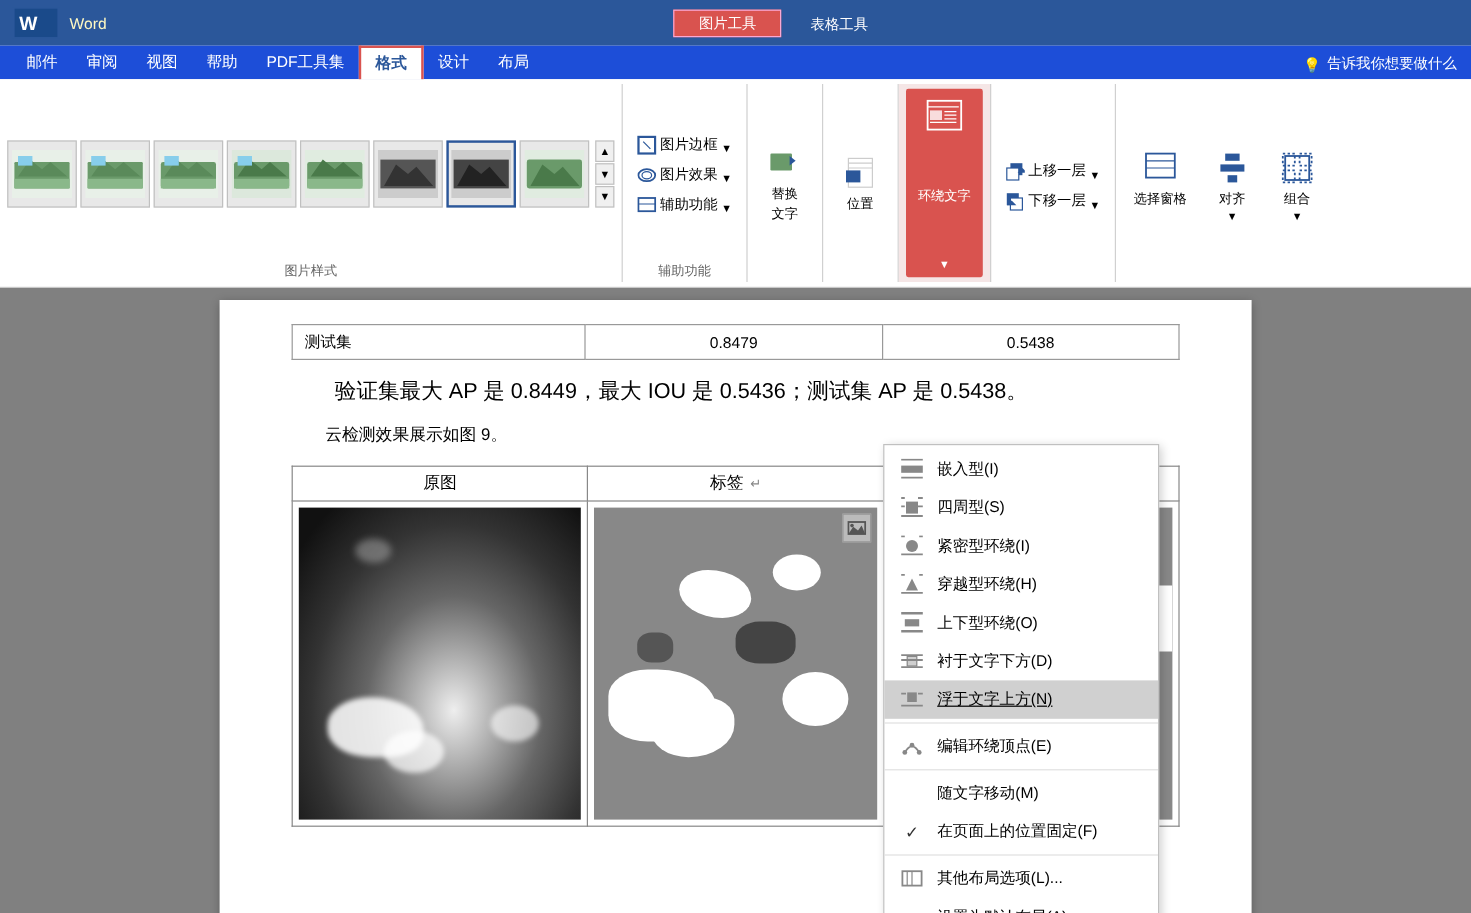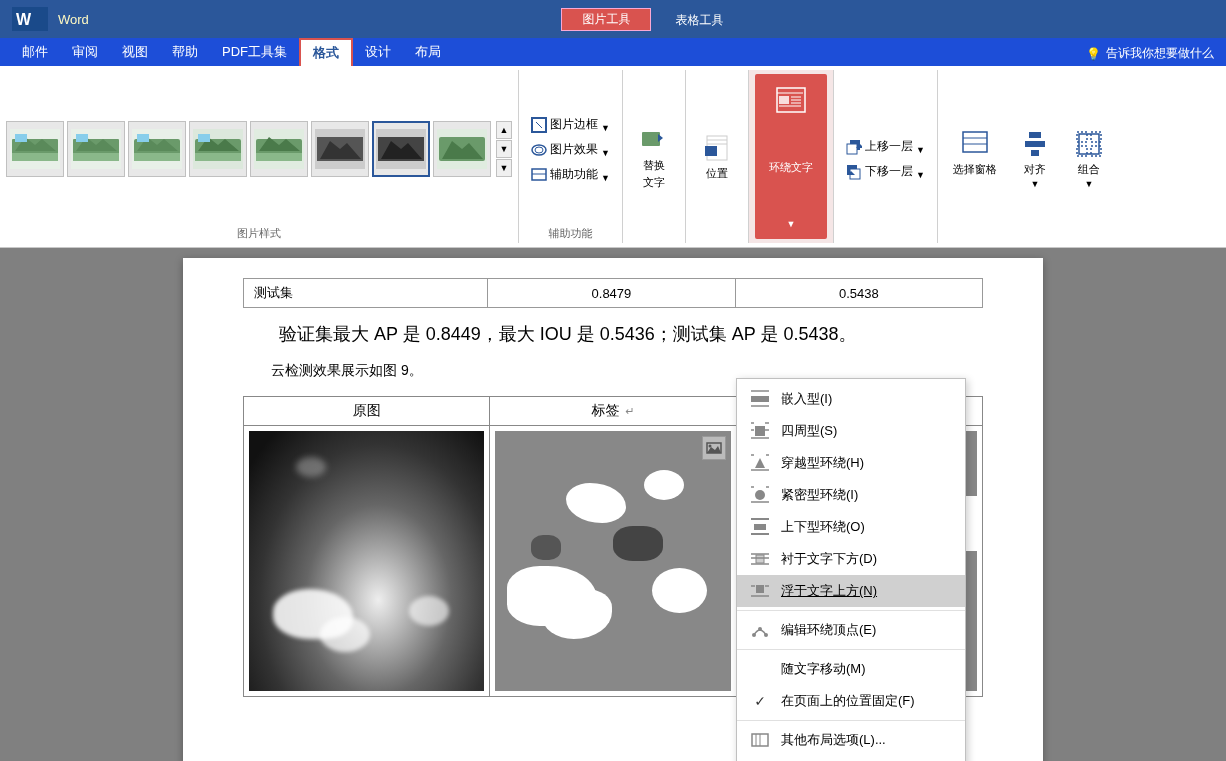--- a/index.html
+++ b/index.html
@@ -231,20 +231,21 @@
       text-align: center;
       vertical-align: top;
       width: 33%;
     }
     .img-cell-header {
       font-size: 14px;
       padding: 8px;
       border: 1px solid #888;
       text-align: center;
       background: white;
+      font-family: Liberation Serif, serif;
     }
     .doc-img {
       width: 100%;
       height: 260px;
       background: #555;
       position: relative;
       overflow: hidden;
     }
     .img-overlay-icon {
       position: absolute;
@@ -497,21 +498,21 @@
             </svg>
         </div>
         <span>位置</span>
       </div>
     </div>
     <div class="ribbon-section-label"></div>
   </div>
 
   <div class="ribbon-section" style="background:#f5e6e6;">
     <div class="ribbon-section-content">
-      <div class="ribbon-big-btn wrap-text-btn" style="border:6px solid #14532d; background:#d9534f; color:white;gap:44px;">
+      <div class="ribbon-big-btn wrap-text-btn" style="border:2px solid #14532d; background:#d9534f; color:white;gap:44px;">
         <div class="big-icon">
           <svg width="32" height="32">
             <rect x="2" y="4" width="28" height="24" fill="none" stroke="white" stroke-width="1.5"></rect>
             <line x1="2" y1="9" x2="28" y2="9" stroke="white" stroke-width="1"></line>
             <rect x="4" y="12" width="10" height="8" fill="white" opacity="0.8"></rect>
             <line x1="16" y1="13" x2="26" y2="13" stroke="white" stroke-width="1"></line>
             <line x1="16" y1="16" x2="26" y2="16" stroke="white" stroke-width="1"></line>
             <line x1="16" y1="19" x2="26" y2="19" stroke="white" stroke-width="1"></line>
             <path d="M4 22 L26 22" stroke="white" stroke-width="1"></path>
           </svg>
@@ -698,39 +699,39 @@
             <line x1="15" y1="8" x2="19" y2="8" stroke="#888" stroke-width="1.5"></line>
             <line x1="1" y1="16" x2="19" y2="16" stroke="#888" stroke-width="1.5"></line>
           </svg>
       </div>
       <span>四周型(S)</span>
     </div>
 
     <div class="menu-item">
       <div class="menu-icon">
         <svg width="20" height="18">
+            <ellipse cx="10" cy="9" rx="5" ry="5" fill="#888"></ellipse>
+            <line x1="1" y1="1" x2="4" y2="1" stroke="#888" stroke-width="1.5"></line>
+            <line x1="16" y1="1" x2="19" y2="1" stroke="#888" stroke-width="1.5"></line>
+            <line x1="1" y1="16" x2="19" y2="16" stroke="#888" stroke-width="1.5"></line>
+          </svg>
+      </div>
+      <span>紧密型环绕(I)</span>
+    </div>
+
+    <div class="menu-item">
+      <div class="menu-icon">
+        <svg width="20" height="18">
             <polygon points="10,4 15,14 5,14" fill="#888"></polygon>
             <line x1="1" y1="1" x2="4" y2="1" stroke="#888" stroke-width="1.5"></line>
             <line x1="16" y1="1" x2="19" y2="1" stroke="#888" stroke-width="1.5"></line>
             <line x1="1" y1="16" x2="19" y2="16" stroke="#888" stroke-width="1.5"></line>
           </svg>
       </div>
       <span>穿越型环绕(H)</span>
-    </div>
-
-    <div class="menu-item">
-      <div class="menu-icon">
-        <svg width="20" height="18">
-            <ellipse cx="10" cy="9" rx="5" ry="5" fill="#888"></ellipse>
-            <line x1="1" y1="1" x2="4" y2="1" stroke="#888" stroke-width="1.5"></line>
-            <line x1="16" y1="1" x2="19" y2="1" stroke="#888" stroke-width="1.5"></line>
-            <line x1="1" y1="16" x2="19" y2="16" stroke="#888" stroke-width="1.5"></line>
-          </svg>
-      </div>
-      <span>紧密型环绕(I)</span>
     </div>
 
     <div class="menu-item">
       <div class="menu-icon">
         <svg width="20" height="18">
             <rect x="4" y="6" width="12" height="6" fill="#888"></rect>
             <line x1="1" y1="1" x2="19" y2="1" stroke="#888" stroke-width="2"></line>
             <line x1="1" y1="16" x2="19" y2="16" stroke="#888" stroke-width="2"></line>
           </svg>
       </div>

